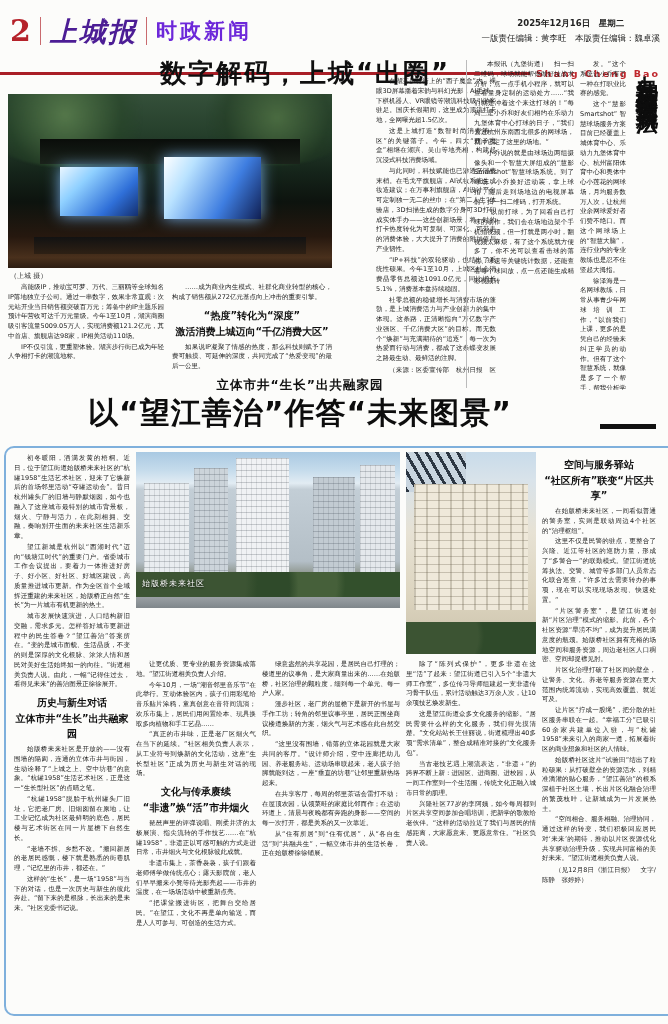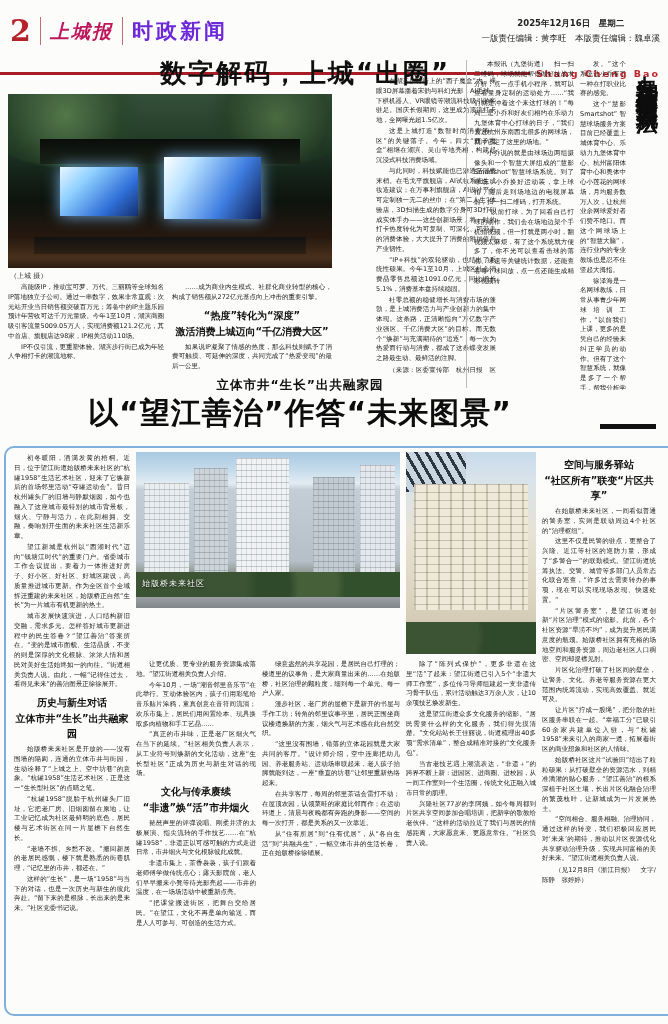--- a/index.html
+++ b/index.html
@@ -3,21 +3,21 @@
 <meta charset="utf-8">
 <style>
   html,body{margin:0;padding:0;background:#e8e8e4;}
   .page{position:relative;width:668px;height:1024px;margin:0 auto;background:#fcfcfa;
         font-family:"DejaVu Sans","Liberation Sans",sans-serif;color:#1c1c1c;overflow:hidden;}
 
   
   .masthead-row{position:absolute;left:10px;top:14px;right:8px;height:34px;display:flex;align-items:center;}
   .page-num{font-size:30px;font-weight:900;color:#b5222a;line-height:1;font-family:"DejaVu Serif","Liberation Serif",serif;}
   .vbar{width:1px;height:28px;background:#c96a6e;margin:0 9px;}
-  .masthead-logo{font-size:19px;font-weight:900;color:#be185d;line-height:1;
+  .masthead-logo{font-size:27px;font-weight:900;color:#4c1d95;line-height:1;
                  font-family:"DejaVu Serif","Liberation Serif",serif;font-style:italic;letter-spacing:2px;}
   .section-name{font-size:21px;font-weight:900;color:#6d28d9;letter-spacing:3px;}
   .header-meta{margin-left:auto;text-align:center;font-size:8.5px;color:#222;line-height:1.8;}
   .header-meta .date-line{font-weight:bold;}
   .header-rule{position:absolute;left:0;right:8px;top:68px;display:flex;align-items:center;gap:6px;}
   .rule-line{flex:1;height:3px;background:#a91e26;}
   .pinyin{color:#c0272d;font-weight:bold;font-size:9.5px;letter-spacing:2px;white-space:nowrap;}
 
   
   .col{position:absolute;font-size:6.5px;line-height:1.5;text-align:justify;color:#1b1b1b;overflow:hidden;}

